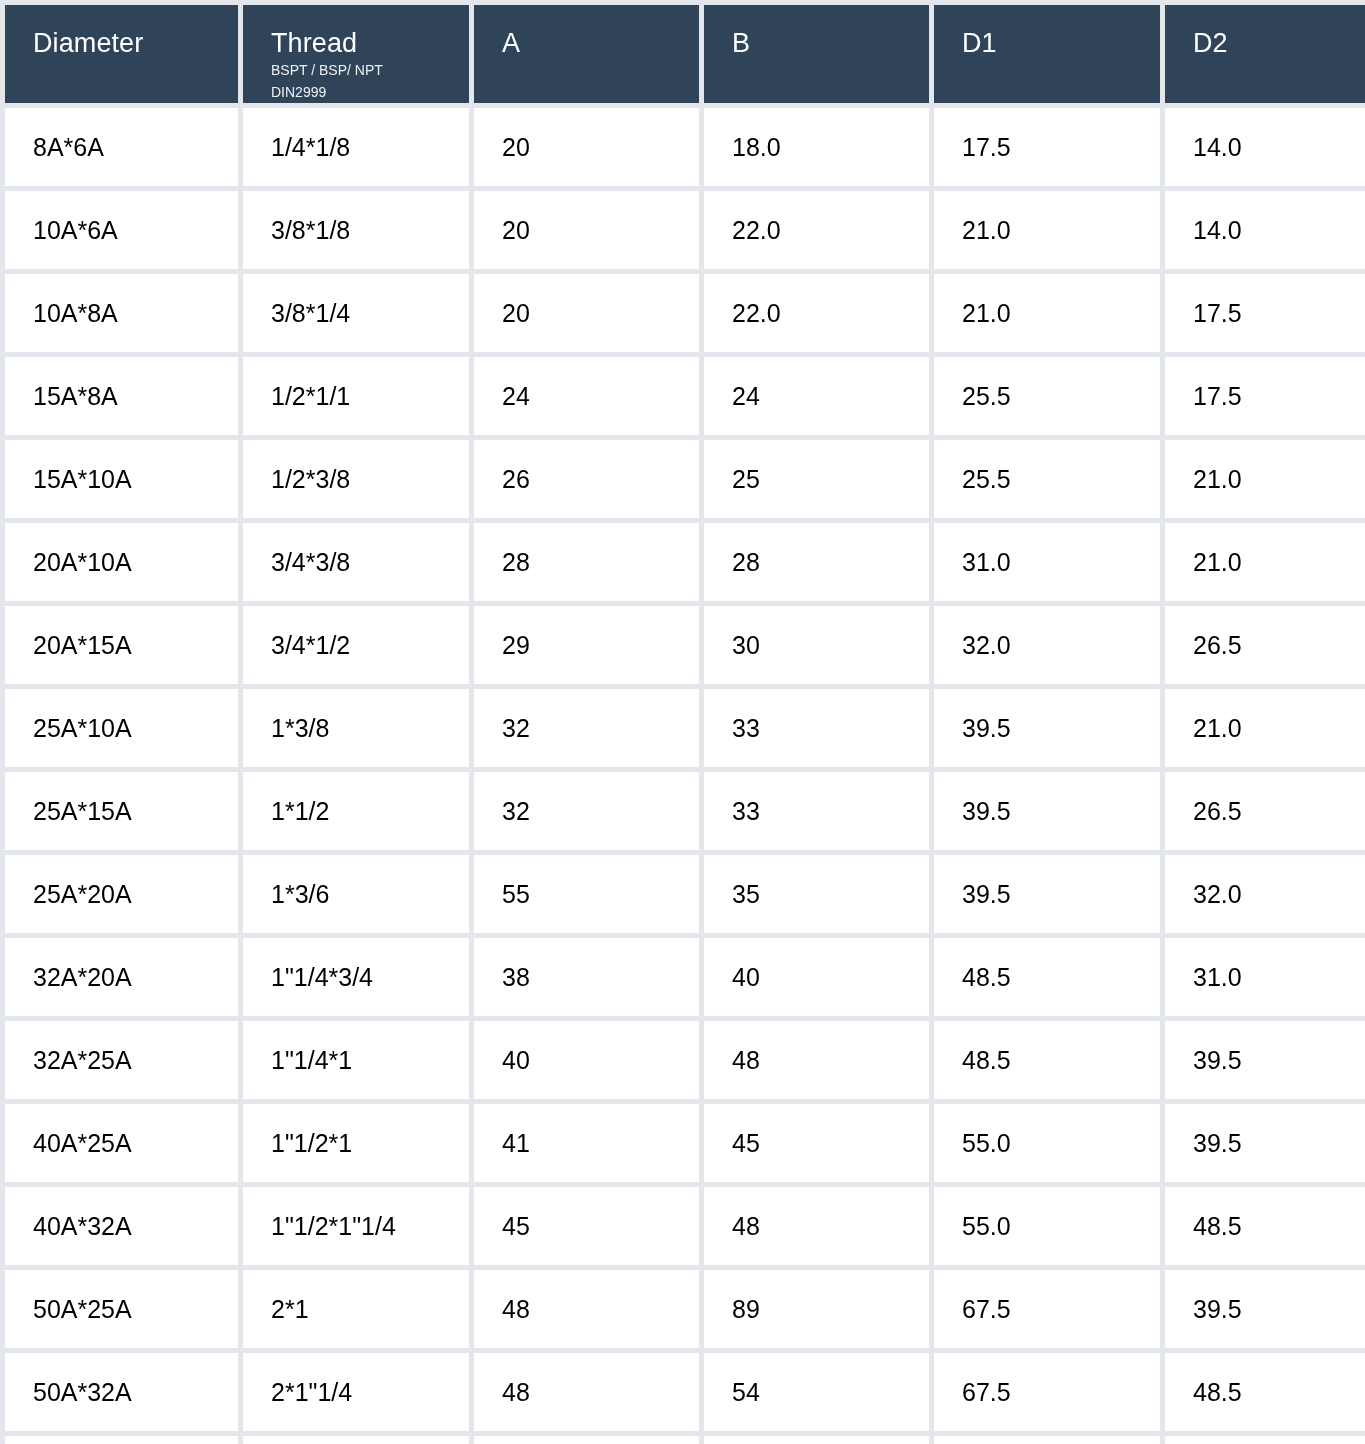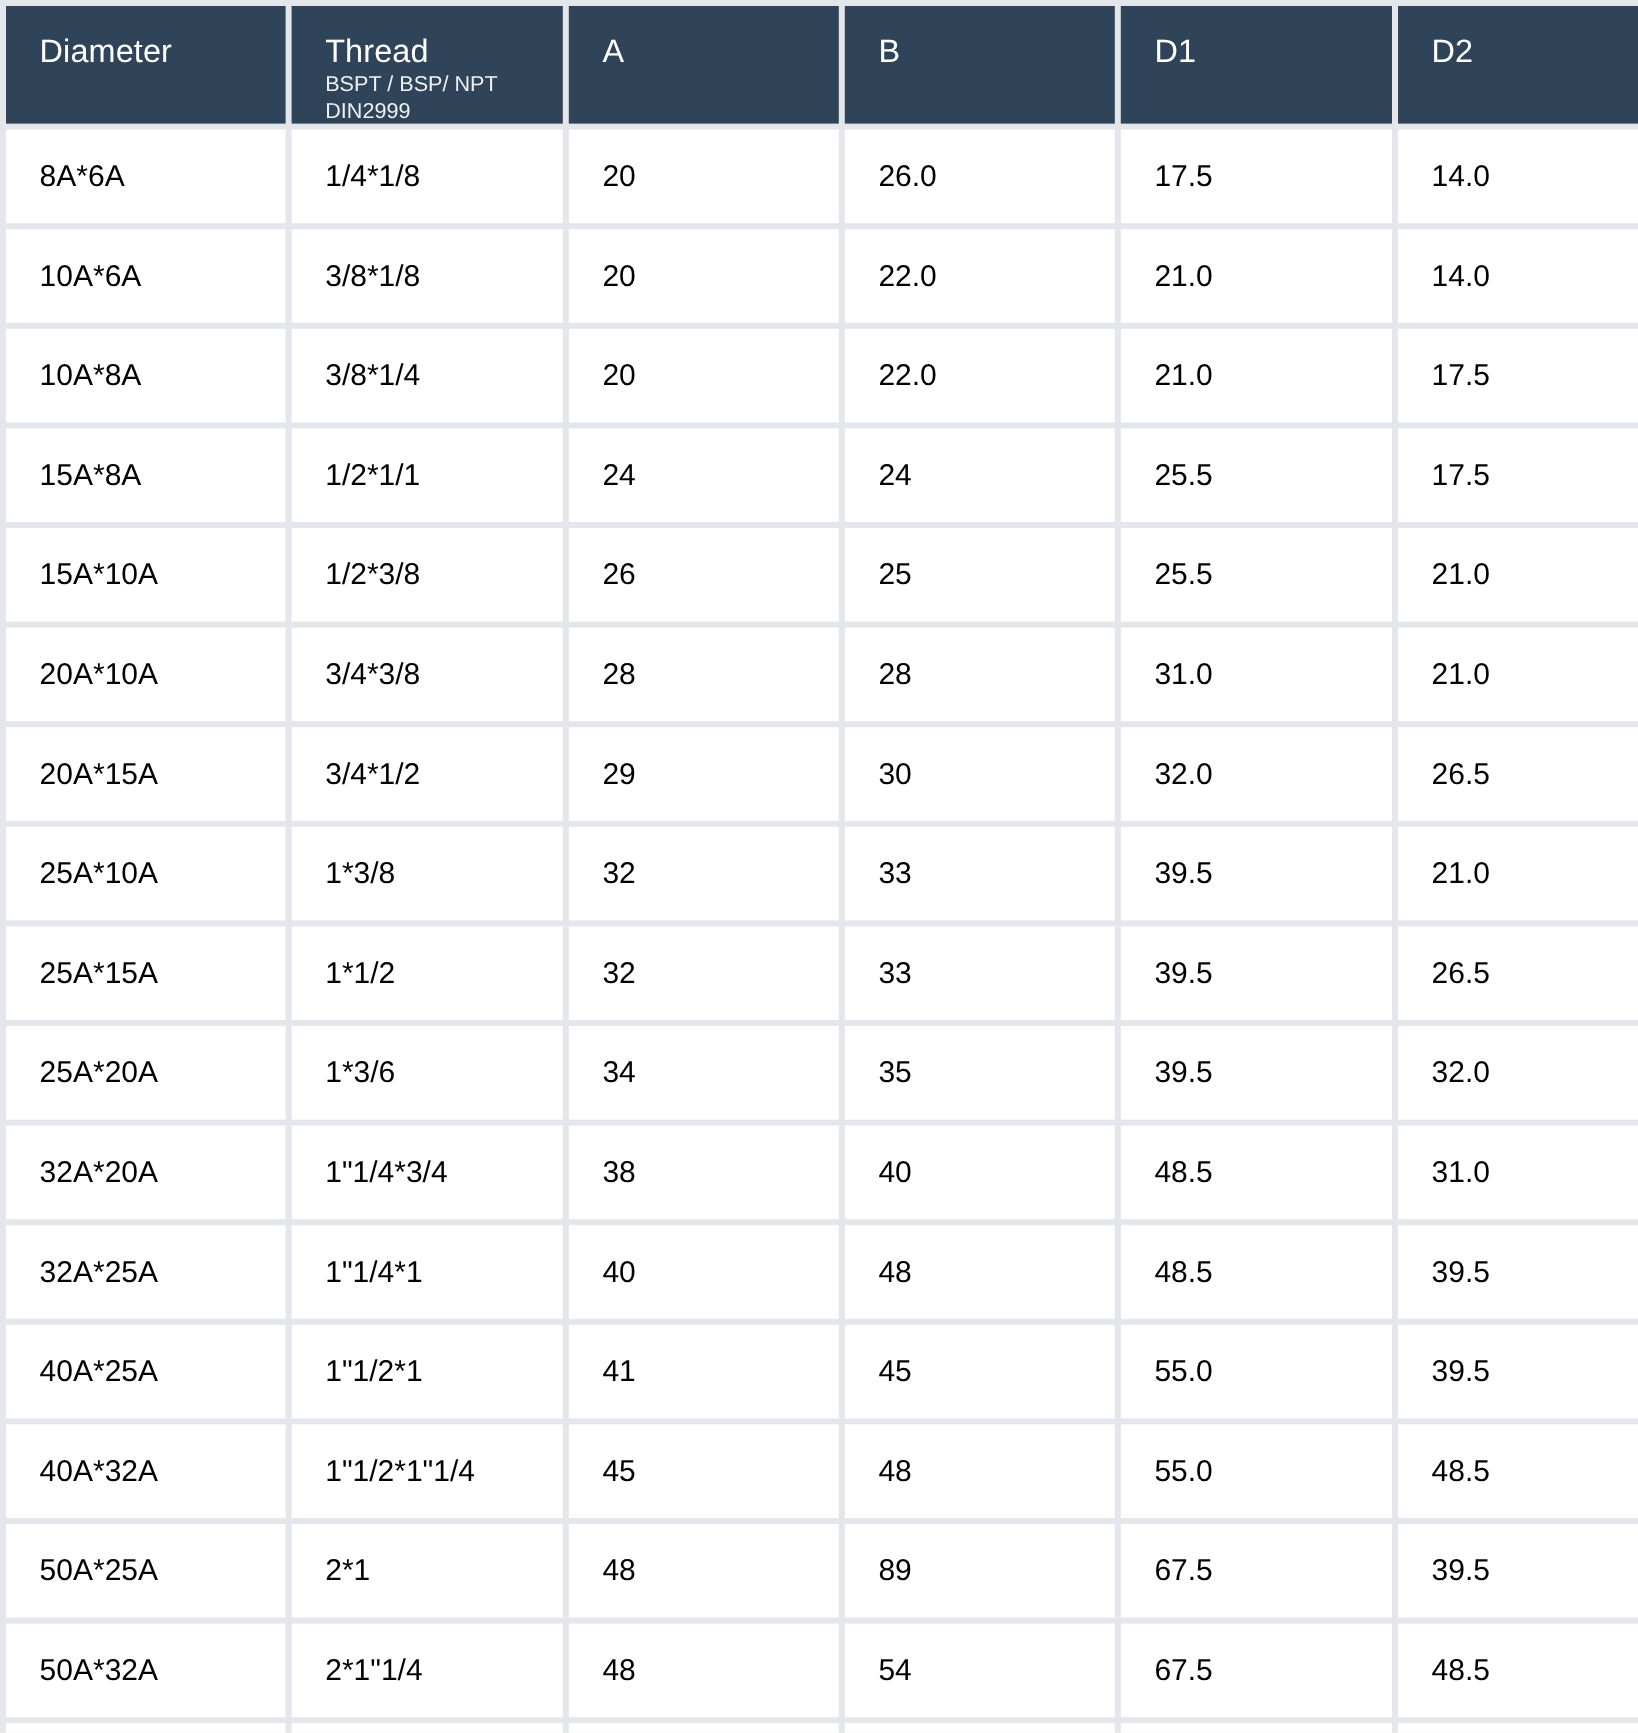--- a/index.html
+++ b/index.html
@@ -52,21 +52,21 @@
   }
   .th-main {
     display: block;
     font-size: 27px;
     line-height: 32px;
     letter-spacing: 0.1px;
     color: #ffffff;
   }
   .th-sub {
     display: block;
-    font-size: 18px;
+    font-size: 14px;
     line-height: 22px;
     color: #eef1f4;
     white-space: nowrap;
   }
 
   
   tbody td {
     background: #ffffff;
     color: #000000;
     font-size: 25px;
@@ -113,21 +113,21 @@
         <th>
           <span class="th-main">D2</span>
         </th>
       </tr>
     </thead>
     <tbody id="spec-body">
         <tr>
           <td>8A*6A</td>
           <td>1/4*1/8</td>
           <td>20</td>
-          <td>26.0</td>
+          <td>18.0</td>
           <td>17.5</td>
           <td>14.0</td>
         </tr>
         <tr>
           <td>10A*6A</td>
           <td>3/8*1/8</td>
           <td>20</td>
           <td>22.0</td>
           <td>21.0</td>
           <td>14.0</td>
@@ -184,21 +184,21 @@
           <td>25A*15A</td>
           <td>1*1/2</td>
           <td>32</td>
           <td>33</td>
           <td>39.5</td>
           <td>26.5</td>
         </tr>
         <tr>
           <td>25A*20A</td>
           <td>1*3/6</td>
-          <td>34</td>
+          <td>55</td>
           <td>35</td>
           <td>39.5</td>
           <td>32.0</td>
         </tr>
         <tr>
           <td>32A*20A</td>
           <td>1"1/4*3/4</td>
           <td>38</td>
           <td>40</td>
           <td>48.5</td>

